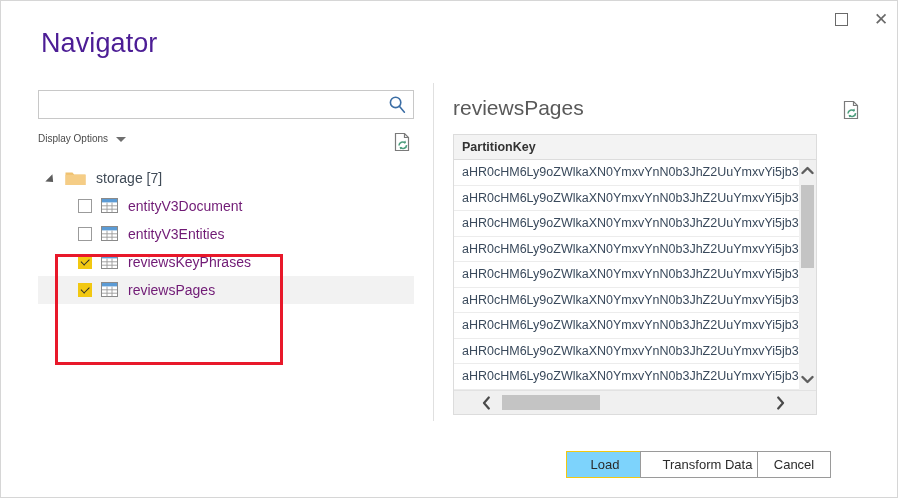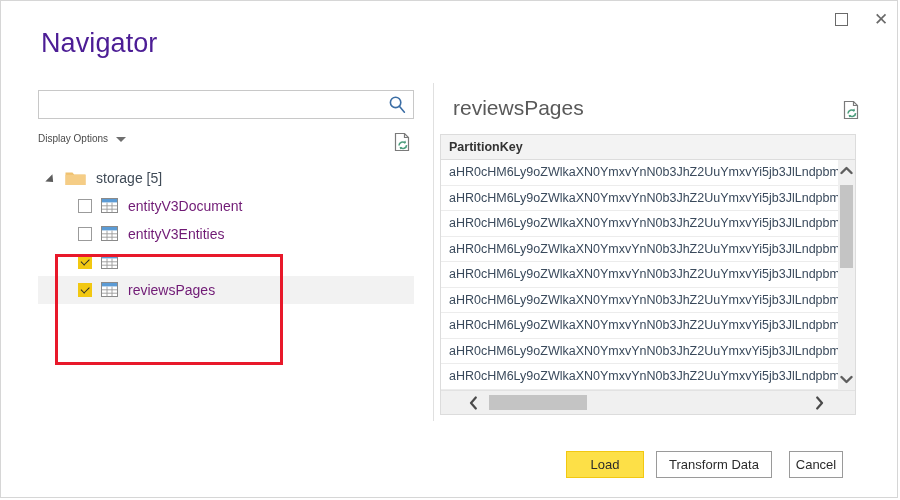--- a/index.html
+++ b/index.html
@@ -90,21 +90,21 @@
   }
   
   .vdiv{position:absolute;left:432px;top:82px;width:1px;height:338px;background:#e0e0e0;}
   
   .prev-title{
     position:absolute;left:452px;top:95px;
     font-size:21px;color:#595959;font-weight:400;
   }
   .prev-refresh{position:absolute;left:841px;top:99px;width:20px;height:21px;}
   .grid{
-    position:absolute;left:439px;top:133px;width:416px;height:281px;
+    position:absolute;left:452px;top:133px;width:364px;height:281px;
     border:1px solid #dcdcdc;background:#fff;box-sizing:border-box;
     overflow:hidden;
   }
   .grid-head{
     height:25px;background:#f3f3f3;border-bottom:1px solid #dcdcdc;
     display:flex;align-items:center;box-sizing:border-box;
   }
   .grid-head .hcell{
     padding-left:8px;font-size:12.5px;font-weight:bold;color:#333;
     white-space:nowrap;
@@ -144,23 +144,23 @@
   .hsb .harrow.rt{right:24px;}
   .hsb .hthumb{
     position:absolute;left:48px;top:4px;width:98px;height:15px;background:#c4c4c4;
   }
   .btn{
     position:absolute;height:27px;
     display:flex;align-items:center;justify-content:center;
     font-size:13px;color:#2b2b2b;box-sizing:border-box;
     background:#fff;border:1px solid #9a9a9a;
   }
-  .btn-load{left:565px;top:450px;width:78px;background:#fde047;border-color:#f2c811;}
-  .btn-transform{left:655px;top:450px;width:116px;}
-  .btn-cancel{left:788px;top:450px;width:54px;}
+  .btn-load{left:565px;top:450px;width:78px;background:#7dd3fc;border-color:#f2c811;}
+  .btn-transform{left:639px;top:450px;width:135px;}
+  .btn-cancel{left:756px;top:450px;width:74px;}
 </style>
 </head>
 <body>
 
 <div class="dialog">
 
   <div class="titlebar">
     <div class="win-btn win-max">
       <span class="sq"></span>
     </div>
@@ -202,21 +202,21 @@
   <div class="tree">
 
     <div class="row">
       <span class="twisty"></span>
       <span class="folder-icon">
         <svg width="21" height="16" viewBox="0 0 21 16">
           <path d="M0.5 2.5 h7 l1.6 2 h11.4 v10.5 h-20 z" fill="#f0c270"></path>
           <path d="M0.5 4.8 h20 v10.2 h-20 z" fill="#f5cd86"></path>
         </svg>
       </span>
-      <span class="root-label">storage [5]</span>
+      <span class="root-label">storage [7]</span>
     </div>
 
     <div class="row">
       <span class="cbox"></span>
       <span class="tbl-icon">
         <svg width="17" height="15" viewBox="0 0 17 15">
           <rect x="0.5" y="0.5" width="16" height="14" fill="#ffffff" stroke="#8a8a8a" stroke-width="1"></rect>
           <rect x="1" y="1" width="15" height="3.4" fill="#5b9bd5"></rect>
           <g stroke="#9a9a9a" stroke-width="0.9">
             <line x1="1" y1="7.8" x2="16" y2="7.8"></line>
@@ -254,20 +254,21 @@
           <rect x="0.5" y="0.5" width="16" height="14" fill="#ffffff" stroke="#8a8a8a" stroke-width="1"></rect>
           <rect x="1" y="1" width="15" height="3.4" fill="#5b9bd5"></rect>
           <g stroke="#9a9a9a" stroke-width="0.9">
             <line x1="1" y1="7.8" x2="16" y2="7.8"></line>
               <line x1="1" y1="11.2" x2="16" y2="11.2"></line>
             <line x1="6" y1="4.6" x2="6" y2="14.4"></line>
               <line x1="11" y1="4.6" x2="11" y2="14.4"></line>
           </g>
         </svg>
       </span>
+      <span class="item-label">reviewsKeyPhrases</span>
     </div>
 
     <div class="row selected">
       <span class="cbox checked"></span>
       <span class="tbl-icon">
         <svg width="17" height="15" viewBox="0 0 17 15">
           <rect x="0.5" y="0.5" width="16" height="14" fill="#ffffff" stroke="#8a8a8a" stroke-width="1"></rect>
           <rect x="1" y="1" width="15" height="3.4" fill="#5b9bd5"></rect>
           <g stroke="#9a9a9a" stroke-width="0.9">
             <line x1="1" y1="7.8" x2="16" y2="7.8"></line>

